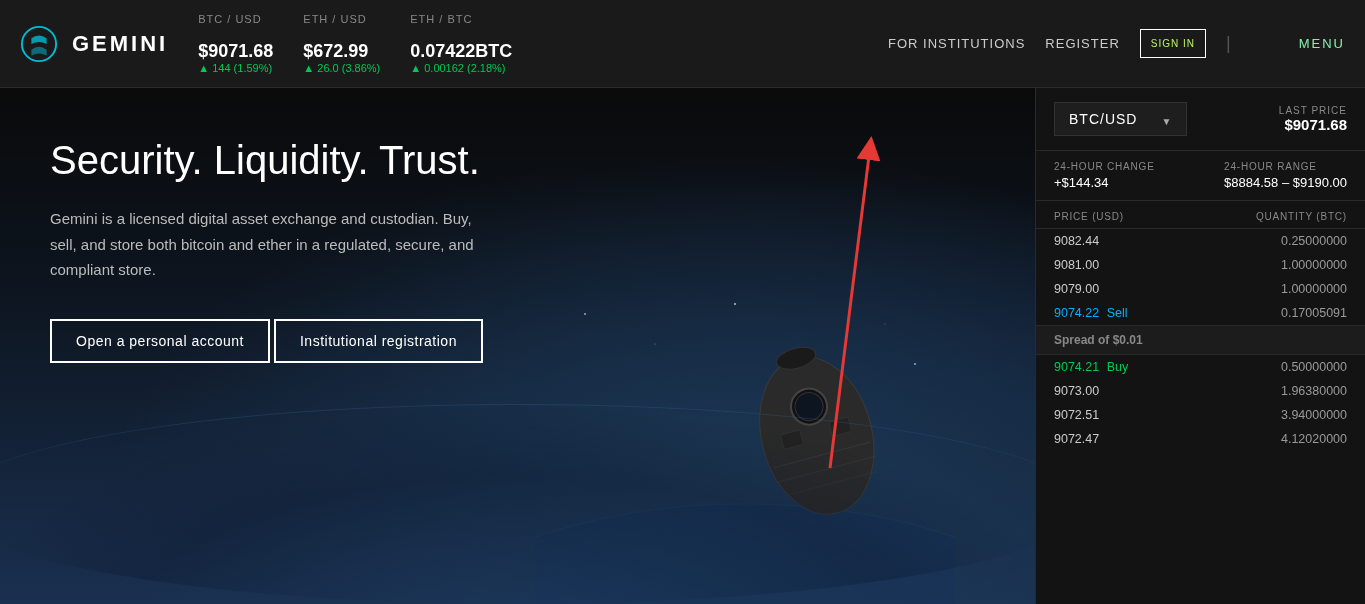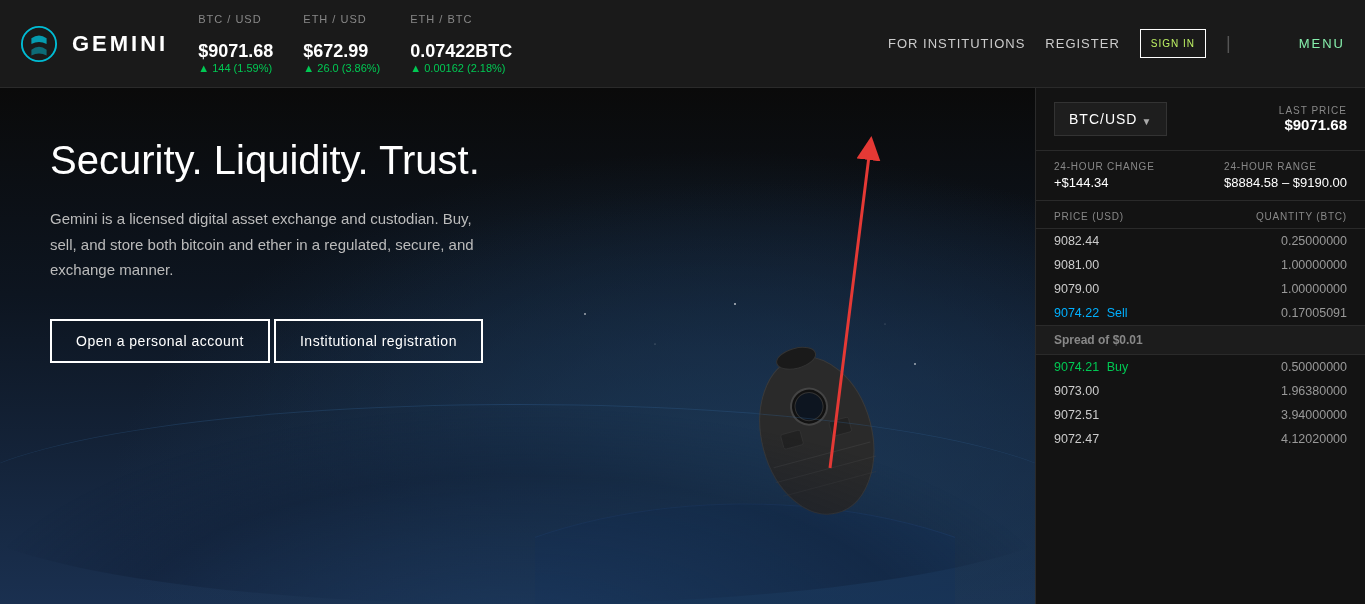--- a/index.html
+++ b/index.html
@@ -217,21 +217,21 @@
       display: flex;
       align-items: center;
       justify-content: space-between;
       padding: 14px 18px;
       border-bottom: 1px solid #2a2a2a;
     }
 
     .pair-button {
       display: flex;
       align-items: flex-end;
-      gap: 4px;
+      gap: 24px;
       background: #1e1e1e;
       border: 1px solid #333;
       color: #fff;
       padding: 8px 14px;
       font-size: 14px;
       cursor: pointer;
       letter-spacing: 1px;
     }
 
     .chevron-down {
@@ -450,21 +450,21 @@
 
           <rect x="95" y="130" width="20" height="15" rx="2" fill="#222" stroke="#3a3a3a" stroke-width="0.5"></rect>
           <rect x="145" y="130" width="20" height="15" rx="2" fill="#222" stroke="#3a3a3a" stroke-width="0.5"></rect>
         </g>
       </svg>
     </div>
     <div class="earth-curve"></div>
 
     <div class="hero-text">
       <h1 class="hero-title">Security. Liquidity. Trust.</h1>
-      <p class="hero-description">Gemini is a licensed digital asset exchange and custodian. Buy, sell, and store both bitcoin and ether in a regulated, secure, and exchange manner.</p>
+      <p class="hero-description">Gemini is a licensed digital asset exchange and custodian. Buy, sell, and store both bitcoin and ether in a regulated, secure, and compliant store.</p>
       <div class="hero-buttons">
         <button class="btn-primary">Open a personal account</button>
         <button class="btn-secondary">Institutional registration</button>
       </div>
     </div>
 
     <svg class="arrow-container" viewBox="0 0 1035 516" style="position:absolute;top:0;left:0;width:1035px;height:516px;pointer-events:none;">
       <defs>
         <marker id="arrowhead" markerWidth="8" markerHeight="8" refX="4" refY="4" orient="auto">
           <path d="M0,0 L8,4 L0,8 Z" fill="#e53935"></path>

